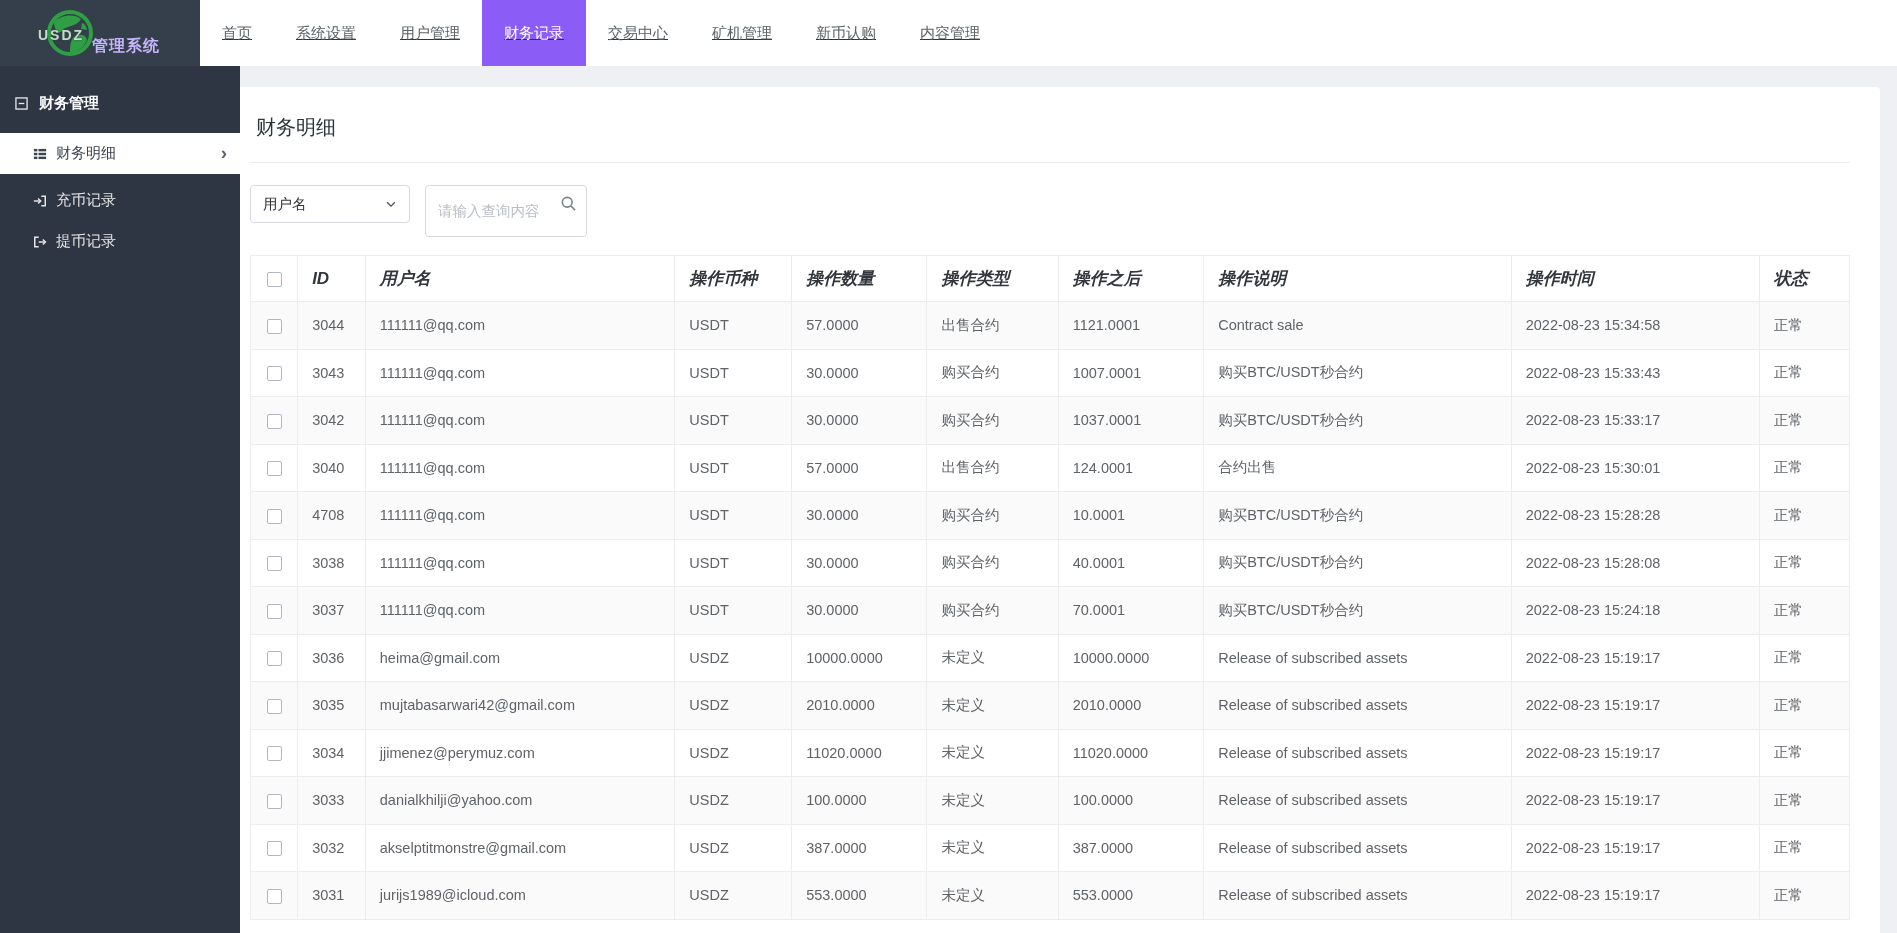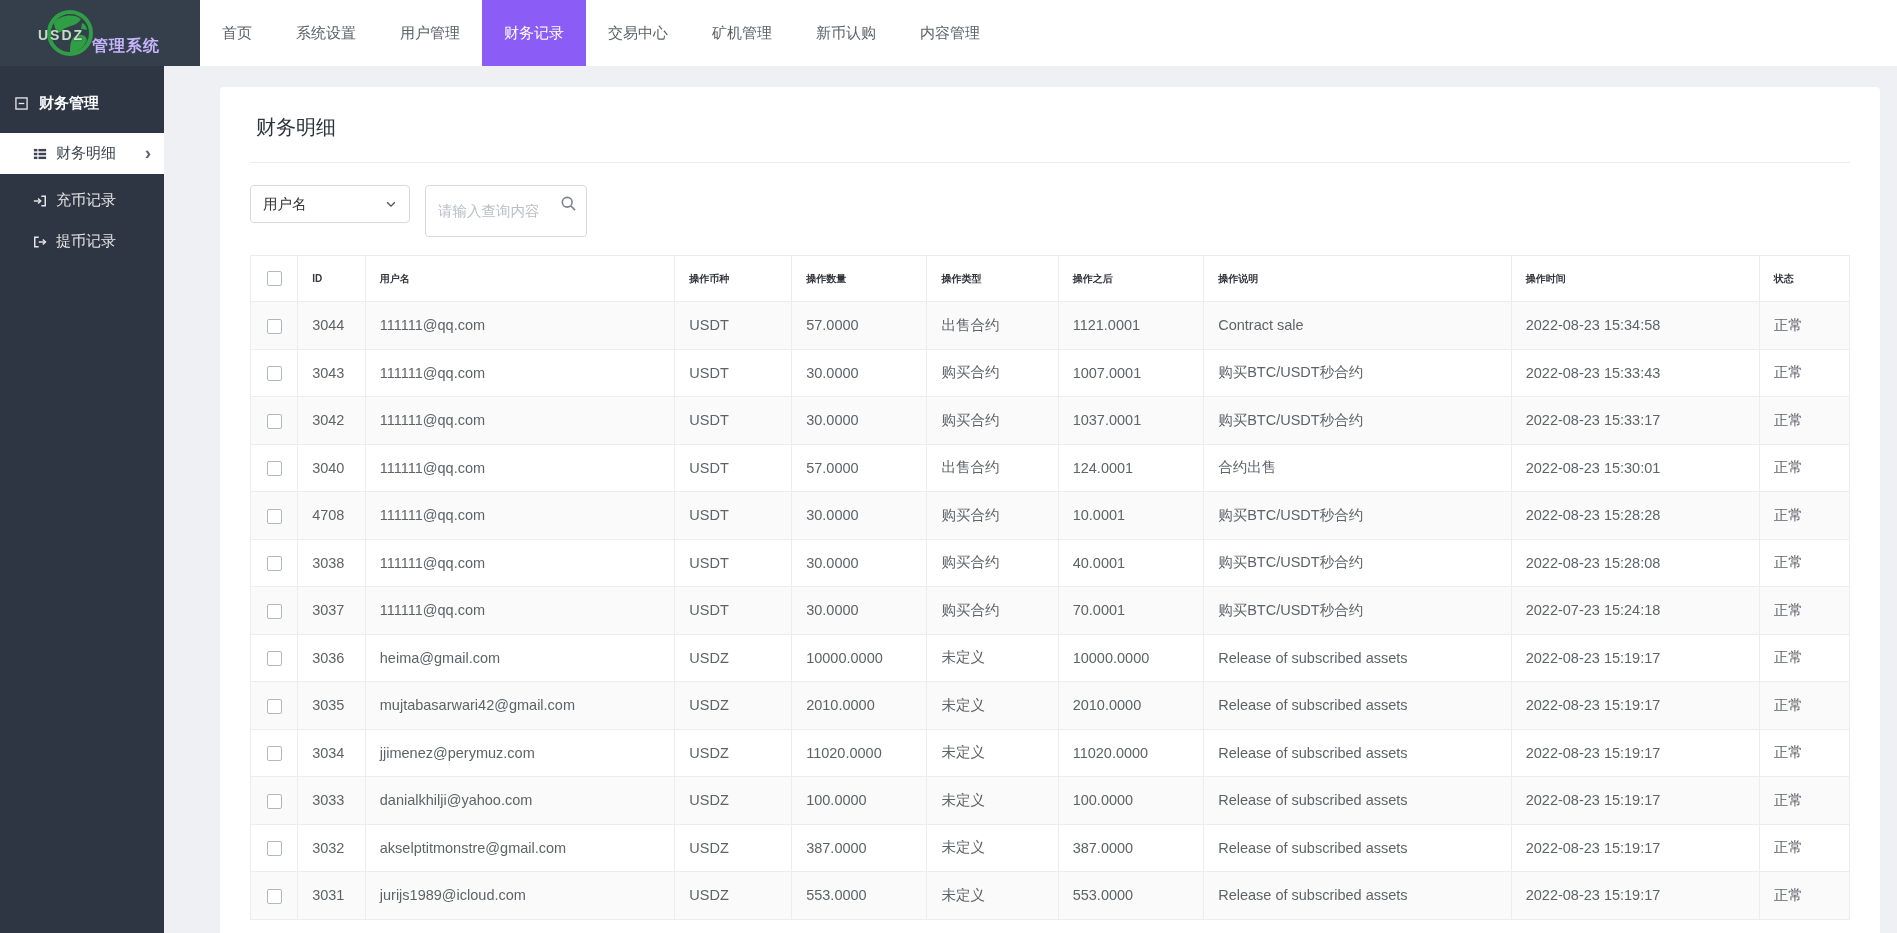--- a/index.html
+++ b/index.html
@@ -20,21 +20,21 @@
   }
   .brand svg.globe { position: absolute; left: 44px; top: 7px; }
   .brand-usdz {
     position: absolute; left: 38px; top: 27px; font-size: 14px; font-weight: bold;
     color: #c8d8d0; letter-spacing: 2px; text-shadow: 0 0 2px #1c5c2a;
   }
   .brand-title {
     position: absolute; left: 92px; top: 36px; font-size: 16px; font-weight: bold;
     color: #c4b5fd; letter-spacing: 1px;
   }
-  .nav { display: flex; align-items: flex-end; }
+  .nav { display: flex; align-items: flex-end; text-decoration: underline; }
   .tab {
     padding: 0 22px; line-height: 66px; font-size: 15px; color: #5c6268;
     cursor: pointer; white-space: nowrap;
   }
   .tab.active { background: #8b5cf6; color: #fff; }
   .topbar-right {
     margin-left: auto; display: flex; align-items: center; gap: 14px;
     padding-right: 24px;
   }
   .user-btn {
@@ -44,21 +44,21 @@
     font-family: "Liberation Sans", sans-serif;
   }
   .user-btn .caret { font-size: 9px; color: #4a4e53; transform: scaleX(1.4); }
   .icon-btn {
     width: 46px; height: 40px; background: #f4f5f6; border: 1px solid #d9dcde;
     border-radius: 3px; display: flex; align-items: center; justify-content: center;
     color: #55585c; cursor: pointer;
   }
   
   .sidebar {
-    position: fixed; top: 66px; left: 0; width: 164px; height: 867px;
+    position: fixed; top: 66px; left: 0; width: 240px; height: 867px;
     background: #2e3644; z-index: 10;
   }
   .side-group {
     display: flex; align-items: center; gap: 11px; padding: 28px 0 20px 15px;
     font-size: 15px; font-weight: bold; color: #fbfcfd;
   }
   .side-group .g-icon { display: flex; color: #e8ebee; }
   .side-item {
     display: flex; align-items: center; gap: 9px; height: 41px;
     padding-left: 33px; font-size: 15px; color: #e5e5e5; cursor: pointer;
@@ -89,22 +89,22 @@
     width: 100%; height: 52px; border: 1px solid #d6dae0; border-radius: 4px;
     padding: 0 34px 0 12px; font-size: 14.5px; color: #333; outline: none;
     font-family: "Liberation Sans", "DejaVu Sans", sans-serif;
   }
   .search input::placeholder { color: #b9bdc4; }
   .search .mag { position: absolute; right: 10px; top: 10px; color: #7d828a; display:flex; }
   
   table { width: 100%; border-collapse: collapse; table-layout: fixed; }
   th, td { border: 1px solid #ededee; }
   thead th {
-    text-align: left; font-size: 10px; font-weight: bold; color: #33373d;
-    height: 46px; padding-left: 14px; background: #fff;
+    text-align: left; font-size: 17px; font-weight: bold; color: #33373d;
+    height: 46px; padding-left: 14px; background: #fff; font-style: italic;
   }
   tbody td {
     font-size: 14.5px; color: #5f6368; height: 47.5px; padding-left: 14px;
     white-space: nowrap; overflow: hidden;
   }
   tbody tr:nth-child(odd) td { background: #fafafa; }
   tbody tr:nth-child(even) td { background: #fff; }
   .cb-col { text-align: center; padding-left: 0 !important; }
   .cbx {
     display: inline-block; width: 15px; height: 15px; border: 1px solid #b2b7bf;
@@ -310,21 +310,21 @@
           </tr>
           <tr>
             <td class="cb-col"><span class="cbx"></span></td>
             <td>3037</td>
             <td>111111@qq.com</td>
             <td>USDT</td>
             <td>30.0000</td>
             <td>购买合约</td>
             <td>70.0001</td>
             <td>购买BTC/USDT秒合约</td>
-            <td>2022-07-23 15:24:18</td>
+            <td>2022-08-23 15:24:18</td>
             <td>正常</td>
           </tr>
           <tr>
             <td class="cb-col"><span class="cbx"></span></td>
             <td>3036</td>
             <td>heima@gmail.com</td>
             <td>USDZ</td>
             <td>10000.0000</td>
             <td>未定义</td>
             <td>10000.0000</td>

